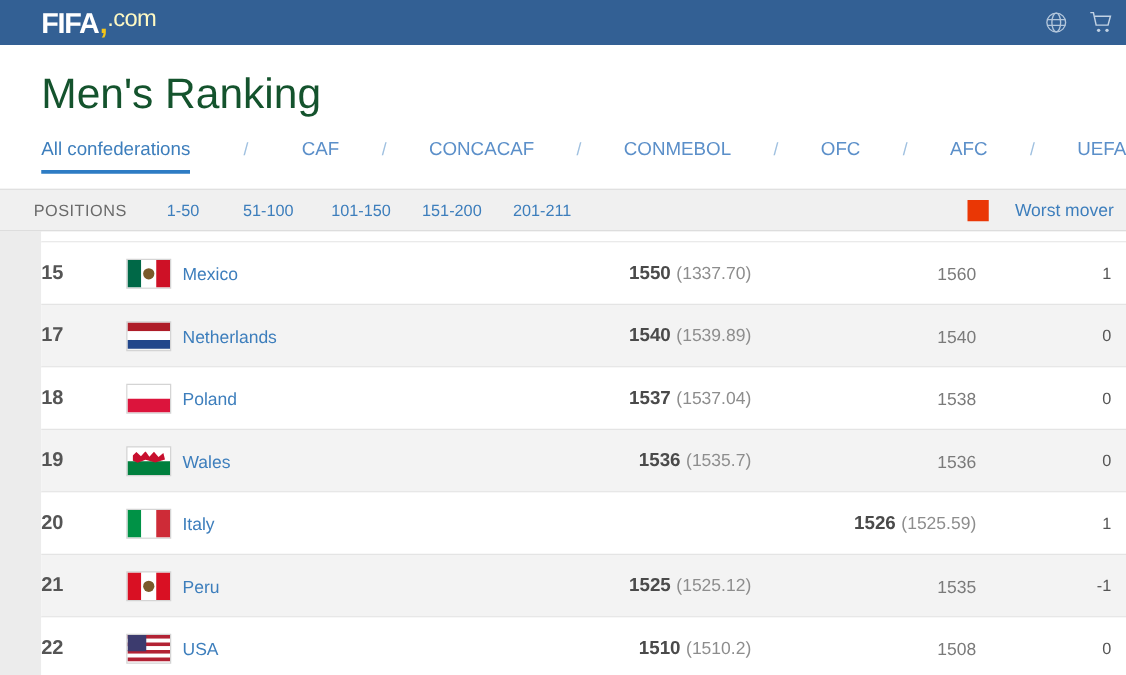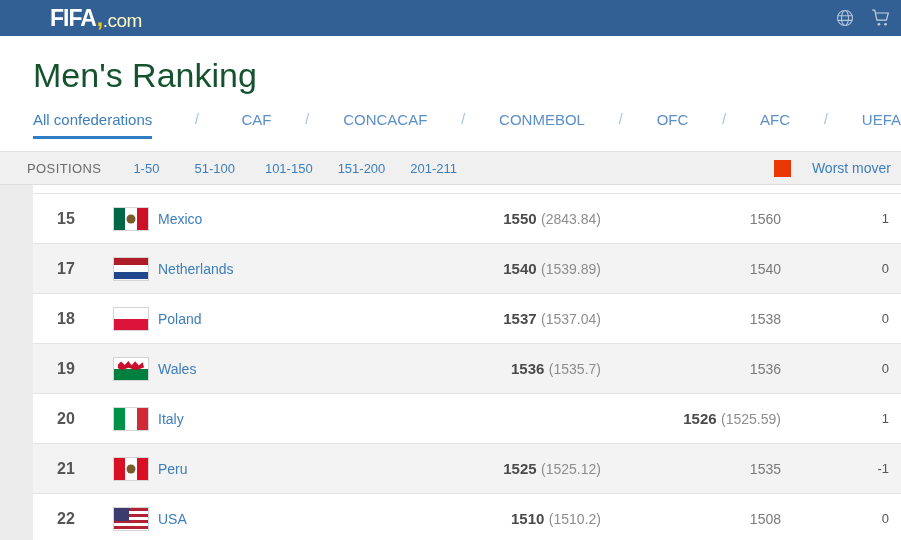--- a/index.html
+++ b/index.html
@@ -9,21 +9,21 @@
     font-family: "Liberation Sans", sans-serif;
     overflow: hidden;
   }
   #app { position: relative; width: 901px; height: 540px; background: #ececec; }
 
   
   .topbar {
     height: 36px; background: #336094;
     display: flex; align-items: center; position: relative;
   }
-  .logo { margin-left: 50px; display: flex; align-items: flex-end; letter-spacing: -0.5px; }
+  .logo { margin-left: 33px; display: flex; align-items: flex-start; letter-spacing: -0.5px; }
   .logo .fifa { color: #ffffff; font-size: 23px; font-weight: bold; letter-spacing: -1px; }
   .logo .tick { color: #f5c518; font-size: 23px; font-weight: bold; margin: 0 0px 0 1px; }
   .logo .com  { color: #fef9c3; font-size: 19px; font-weight: normal; letter-spacing: -0.5px; }
   .topbar-icons { position: absolute; right: 10px; top: 0; height: 36px; display: flex; align-items: center; gap: 16px; }
   .topbar-icons .ic { width: 20px; height: 20px; opacity: .85; display: block; }
 
   
   .panel { background: #ffffff; }
 
   .page-title {
@@ -61,21 +61,21 @@
   
   .table-wrap { background: #ececec; padding-left: 33px; }
   .table { width: 868px; background: #ffffff; }
   .strip { height: 9px; background: #ffffff; border-bottom: 1px solid #e4e4e4; }
   .row {
     height: 50px; display: flex; align-items: center;
     border-bottom: 1px solid #e4e4e4; background: #ffffff;
   }
   .row.alt { background: #f3f3f3; }
   .c-rank {
-    width: 80px; text-align: center; padding-right: 14px;
+    width: 68px; text-align: left; padding-right: 14px;
     font-size: 16px; font-weight: bold; color: #555555;
   }
   .c-flag { width: 45px; display: flex; align-items: center; }
   .flag { width: 36px; height: 24px; border: 1px solid #d4d4d4; position: relative; overflow: hidden; display: block; }
   .c-team { flex: 1; font-size: 14px; color: #3d7ebc; cursor: pointer; }
   .c-points { width: 300px; text-align: right; padding-right: 0px; white-space: nowrap; }
   .c-points .pt { font-size: 15px; font-weight: bold; color: #4a4a4a; }
   .c-points .dec { font-size: 14px; color: #8d8d8d; }
   .c-prev { width: 180px; text-align: right; font-size: 14px; color: #7a7a7a; }
   .c-change { width: 120px; text-align: right; padding-right: 12px; font-size: 13px; color: #555555; }
@@ -187,21 +187,21 @@
                   <i style="background:#006847"></i>
                   <i style="background:#ffffff"></i>
                   <i style="background:#ce1126"></i>
                 </span>
               <span class="emblem"></span>
             </span>
           </div>
           <div class="c-team">Mexico</div>
           <div class="c-points">
             <span class="pt">1550</span>
-            <span class="dec">(2843.84)</span>
+            <span class="dec">(1337.70)</span>
           </div>
           <div class="c-prev">1560</div>
           <div class="c-change">1</div>
         </div>
 
         <div class="row alt">
           <div class="c-rank">17</div>
           <div class="c-flag">
             <span class="flag">
               <span class="f-stripes-h">

